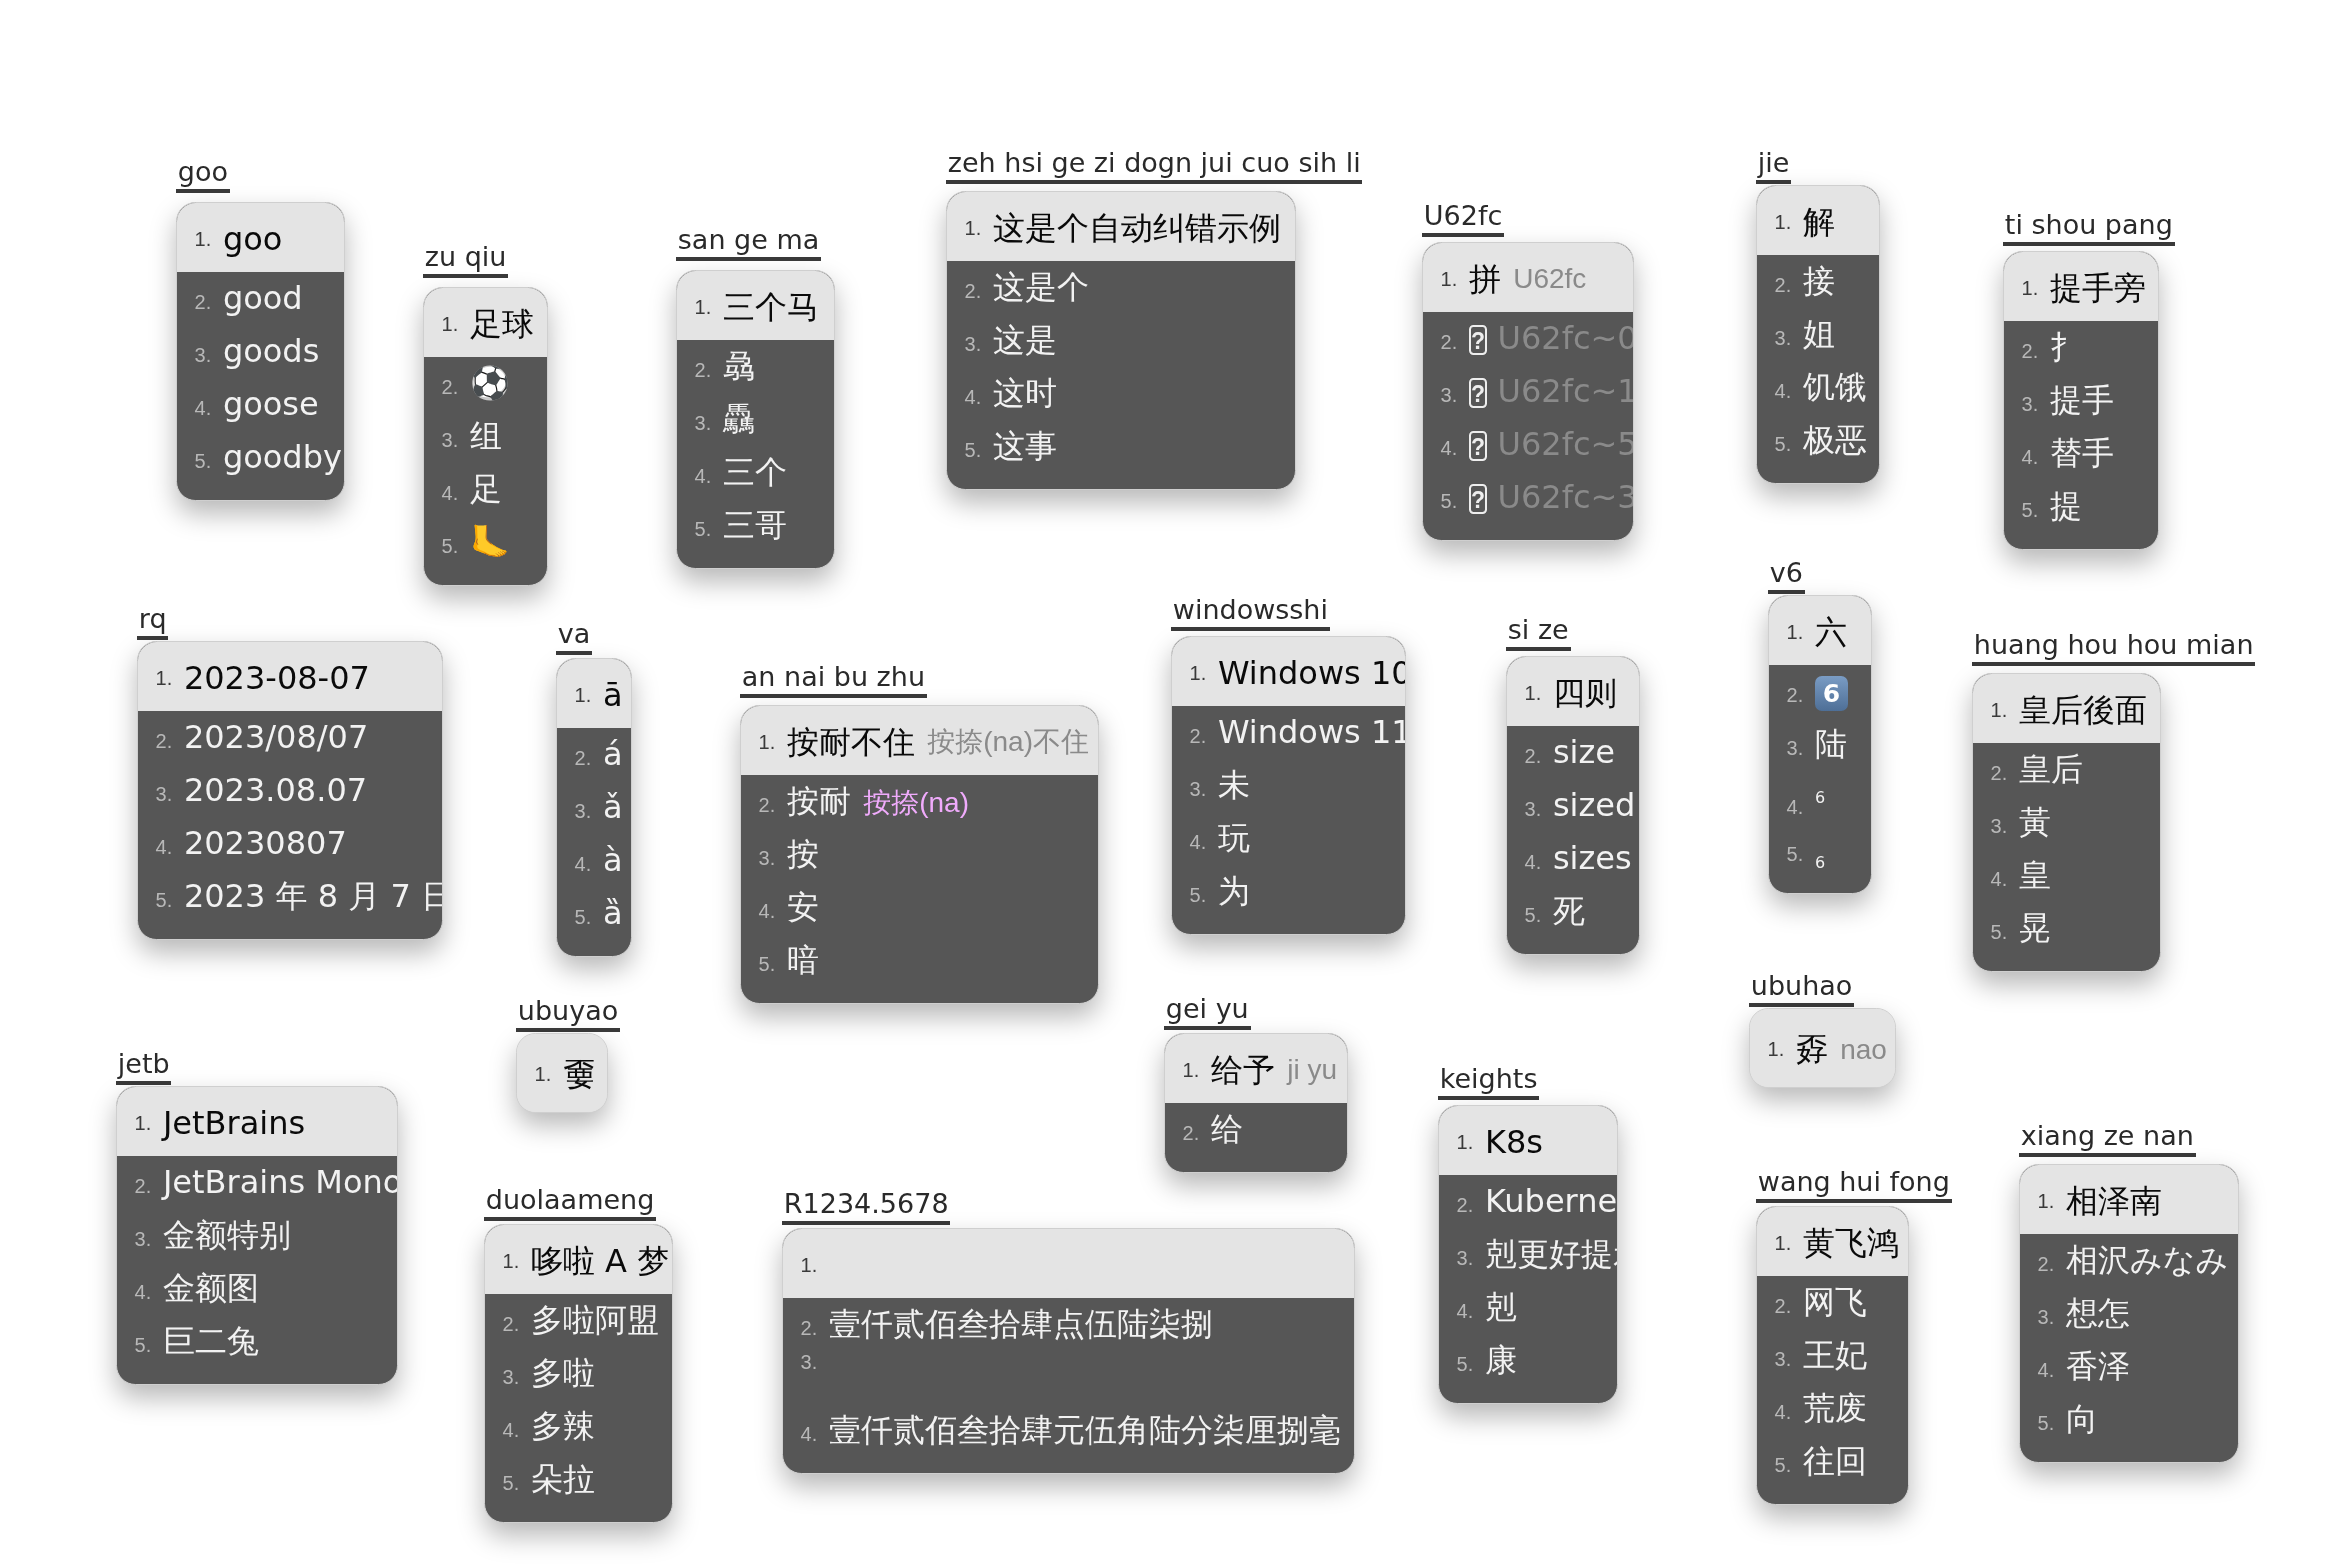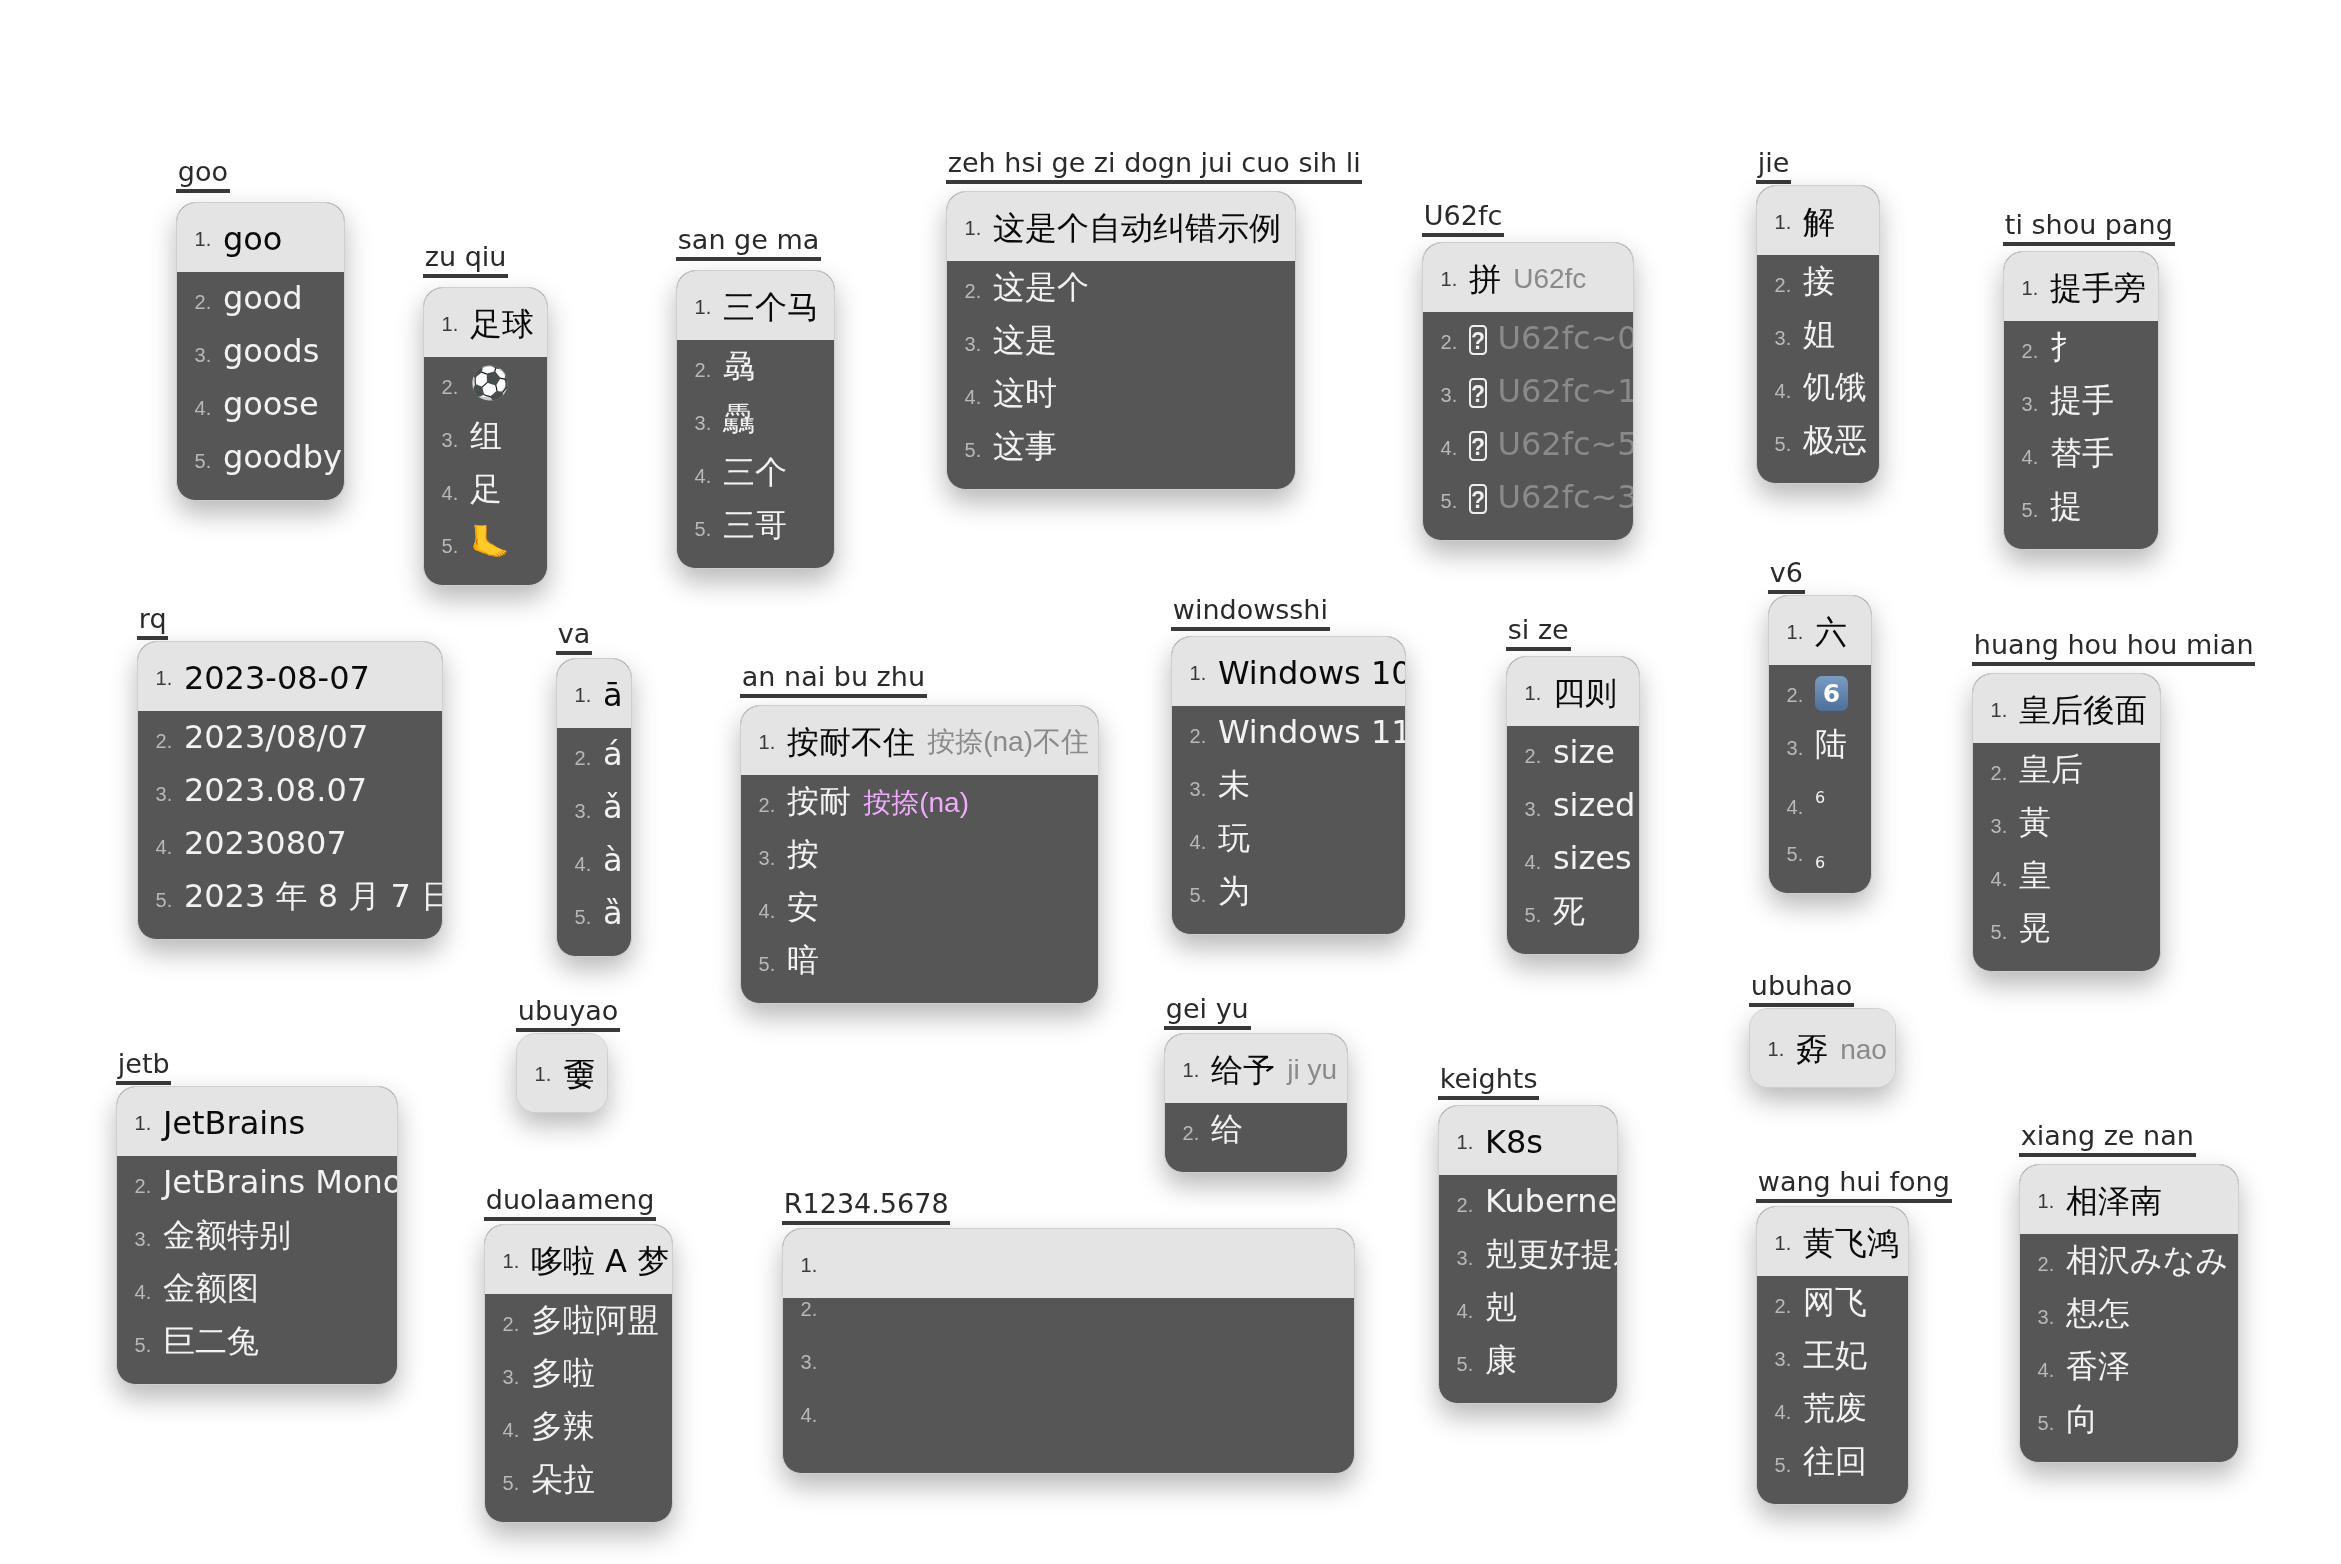--- a/index.html
+++ b/index.html
@@ -535,26 +535,28 @@
       </div>
   </div>
     <div class="ime" style="left: 782px; top: 1186px;">
     <span class="preedit">R1234.5678</span>
     <div class="panel" style="top: 42px; width: 571px;">
         <div class="row hl">
           <span class="idx">1.</span>
         </div>
         <div class="row">
           <span class="idx">2.</span>
-        </div>
-        <div class="row">
-          <span class="idx">3.</span>
-        </div>
-        <div class="row">
-          <span class="idx">4.</span>
+          <span class="txt">壹仟贰佰叁拾肆点伍陆柒捌</span>
+        </div>
+        <div class="row">
+          <span class="idx">3.</span>
+        </div>
+        <div class="row">
+          <span class="idx">4.</span>
+          <span class="txt">壹仟贰佰叁拾肆元伍角陆分柒厘捌毫</span>
         </div>
       </div>
   </div>
     <div class="ime" style="left: 1756px; top: 1164px;">
     <span class="preedit">wang hui fong</span>
     <div class="panel" style="top: 42px; width: 151px;">
         <div class="row hl">
           <span class="idx">1.</span>
           <span class="txt">黄飞鸿</span>
         </div>

